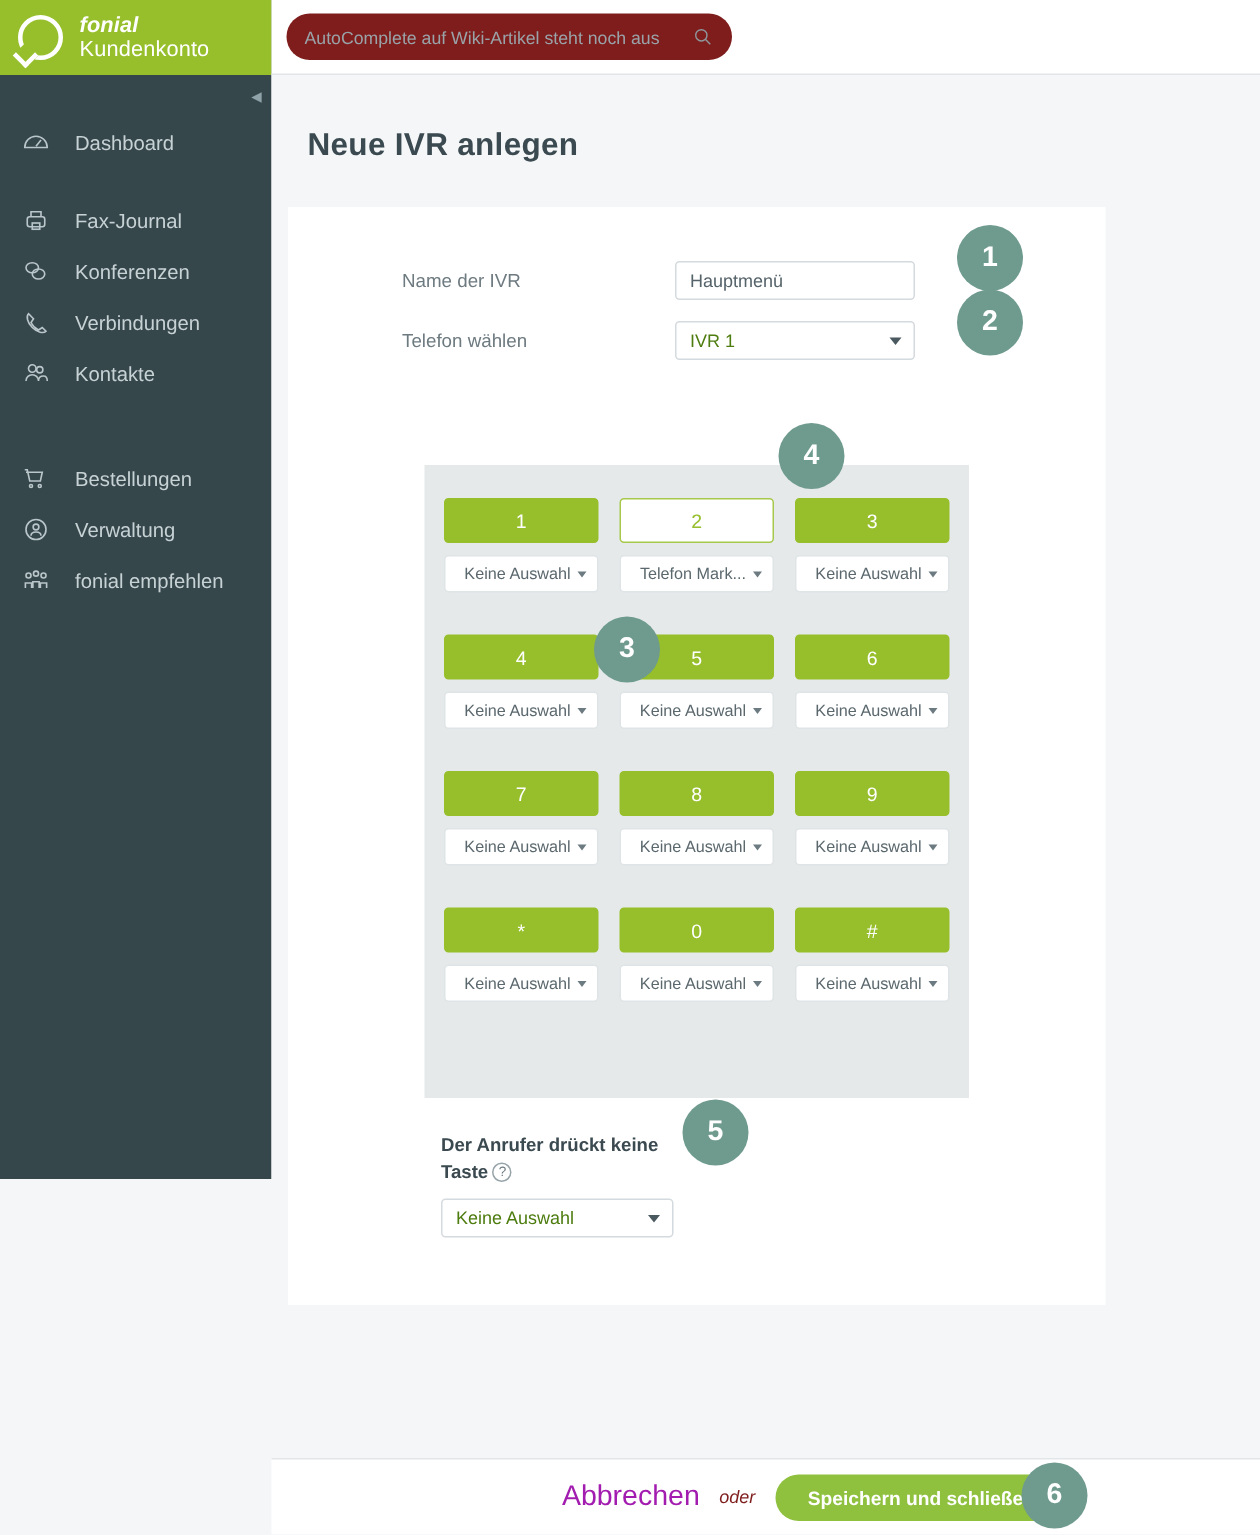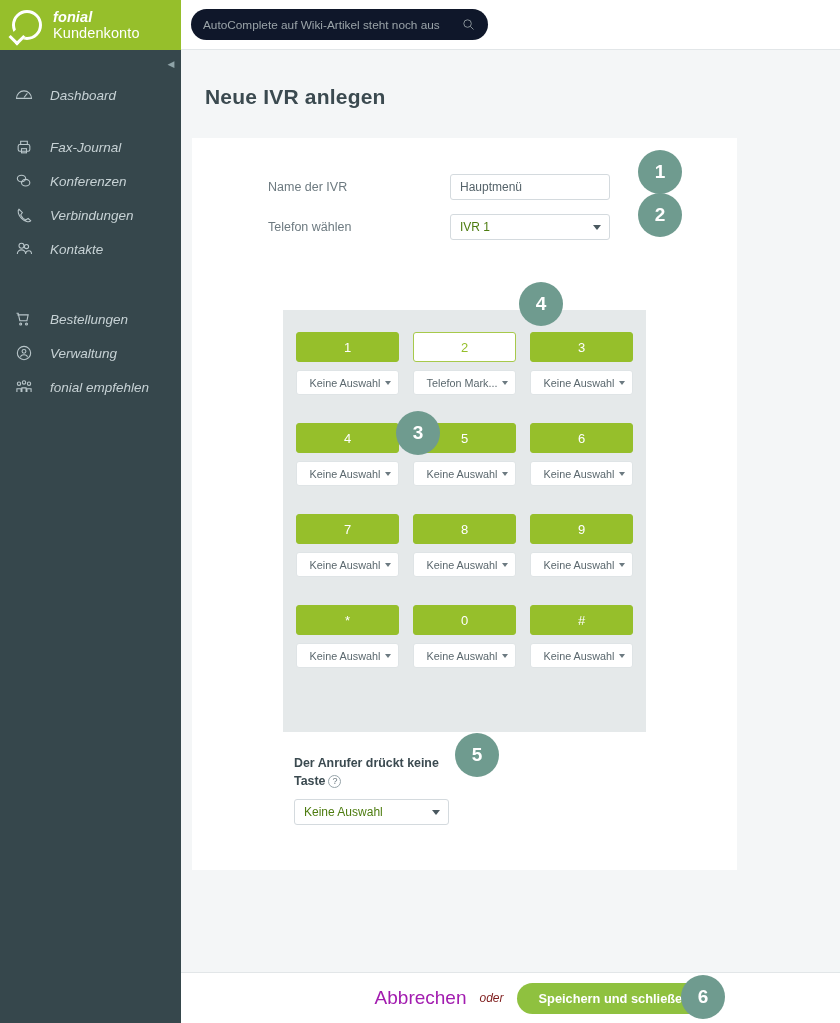--- a/index.html
+++ b/index.html
@@ -7,21 +7,21 @@
     width: 840px; height: 1023px;
     font-family: "Liberation Sans", sans-serif;
     background: #f4f6f7;
     overflow: hidden;
   }
   .app { position: relative; width: 840px; height: 1023px; }
 
   
   .sidebar {
     position: absolute; left: 0; top: 0;
-    width: 181px; height: 1023px;
+    width: 181px; height: 786px;
     background: #36474c;
   }
   .logo-bar {
     height: 50px; background: #96bf2b;
     display: flex; align-items: center; padding-left: 12px;
   }
   .logo-mark {
     width: 30px; height: 30px; border-radius: 50%;
     border: 3.5px solid #ffffff; position: relative; flex: none;
   }
@@ -33,41 +33,41 @@
   .logo-text { margin-left: 11px; color: #fff; font-size: 14.5px; letter-spacing: .1px; }
   .logo-text .brand { font-style: italic; font-weight: bold; }
   .logo-text .sub { font-weight: normal; }
 
   .collapse-btn {
     position: absolute; right: 2px; top: 55px;
     width: 16px; height: 18px; display: flex; align-items: center; justify-content: center;
     color: #8fa3a8; font-size: 9px; cursor: pointer;
   }
 
-  .nav { padding-top: 28px; font-style: italic; }
+  .nav { padding-top: 28px; }
   .nav-item {
     display: flex; align-items: center; height: 34px;
     padding-left: 14px; color: #c7d2d5; font-size: 13.5px; cursor: pointer;
   }
   .nav-item .ico {
     width: 26px; height: 20px; margin-right: 10px; flex: none;
     display: flex; align-items: center; justify-content: flex-start;
   }
   .nav-item .ico svg { stroke: #b9c6ca; fill: none; stroke-width: 1.3; }
   .nav-gap { height: 18px; }
 
   
   .topbar {
     position: absolute; left: 181px; top: 0; right: 0; height: 50px;
     background: #ffffff; border-bottom: 1px solid #e2e6e8;
   }
   .search-wrap {
     position: absolute; left: 10px; top: 9px;
     width: 297px; height: 31px;
-    background: #0f172a; border-radius: 16px;
+    background: #7f1d1d; border-radius: 16px;
     display: flex; align-items: center; padding: 0 12px;
   }
   .search-input {
     border: 0; background: transparent; outline: none; flex: 1;
     font-family: "Liberation Sans", sans-serif; font-size: 11.8px; color: #9aa3a8;
   }
   .search-input::placeholder { color: #9aa3a8; }
   .search-icon { width: 15px; height: 15px; flex: none; }
   .search-icon svg { stroke: #8e989d; fill: none; stroke-width: 1.5; }
 

